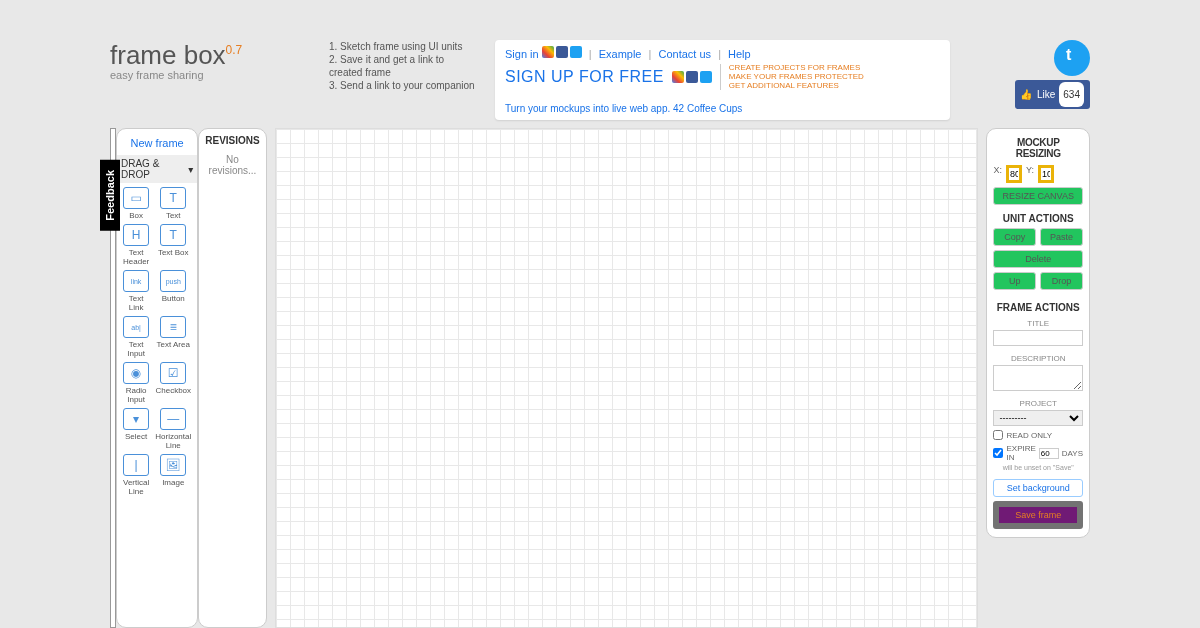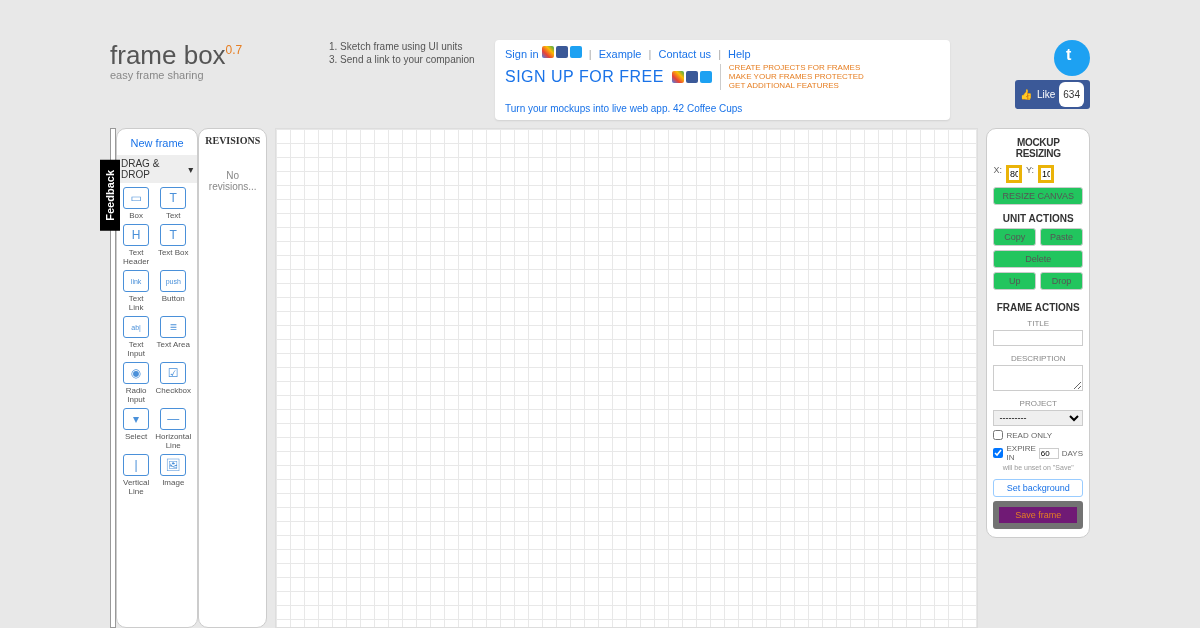--- a/index.html
+++ b/index.html
@@ -38,21 +38,21 @@
 
   .panel { background: #fff; border: 1px solid #ccc; border-radius: 10px; padding: 6px; }
   .new-frame { color: #1a73e8; text-align: center; font-size: 11px; padding: 2px 0 6px; cursor: pointer; }
   .drag-drop-hdr { background: #eee; font-size: 10px; padding: 3px 4px; margin: 0 -6px 4px; display: flex; justify-content: space-between; align-items: center; }
   .tool-grid { display: grid; grid-template-columns: 1fr 1fr; gap: 4px 6px; }
   .tool { text-align: center; cursor: grab; }
   .tool-icon { width: 26px; height: 22px; border: 1px solid #4a90d9; border-radius: 3px; margin: 0 auto 2px; background: #fff; display: flex; align-items: center; justify-content: center; color: #4a90d9; font-size: 12px; }
   .tool-label { font-size: 8px; color: #555; }
 
   .revisions-panel { text-align: center; font-size: 10px; }
-  .rev-title { font-weight: bold; margin-bottom: 24px; font-family: Liberation Serif, serif; }
+  .rev-title { font-weight: bold; margin-bottom: 8px; }
   .rev-empty { color: #888; font-size: 10px; }
 
   .canvas { flex: 1; background: #fff; background-image: linear-gradient(#e8e8e8 1px, transparent 1px), linear-gradient(90deg, #e8e8e8 1px, transparent 1px); background-size: 14px 14px; border: 1px solid #ddd; min-height: 500px; }
 
   .right-col { flex: 0 0 96px; }
   .right-panel { background: #fff; border: 1px solid #ccc; border-radius: 10px; padding: 8px 6px; font-size: 10px; }
   .rp-title { text-align: center; font-size: 10px; font-weight: bold; margin-bottom: 6px; letter-spacing: -.3px; }
   .size-row { display: flex; gap: 4px; margin-bottom: 4px; }
   .size-row label { font-size: 9px; color: #666; }
   .size-row input { width: 16px; font-size: 9px; padding: 1px; border: 3px solid #eab308; }
@@ -89,20 +89,21 @@
     <div class="brand">
       <div class="brand-title">
         <span>frame box</span><span class="brand-ver">0.7</span>
       </div>
       <div class="brand-sub">easy frame sharing</div>
     </div>
 
     <div class="steps">
       <ul style="list-style:none">
         <li>1. Sketch frame using UI units</li>
+        <li>2. Save it and get a link to created frame</li>
         <li>3. Send a link to your companion</li>
       </ul>
     </div>
 
     <div class="auth-area">
       <div class="auth-row1">
         <a>Sign in</a>
         <span class="icon-social">
             <span class="g"></span>
             <span class="f"></span>

